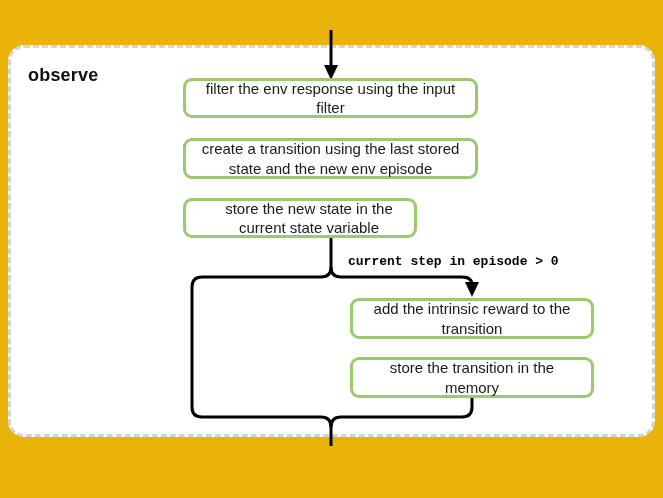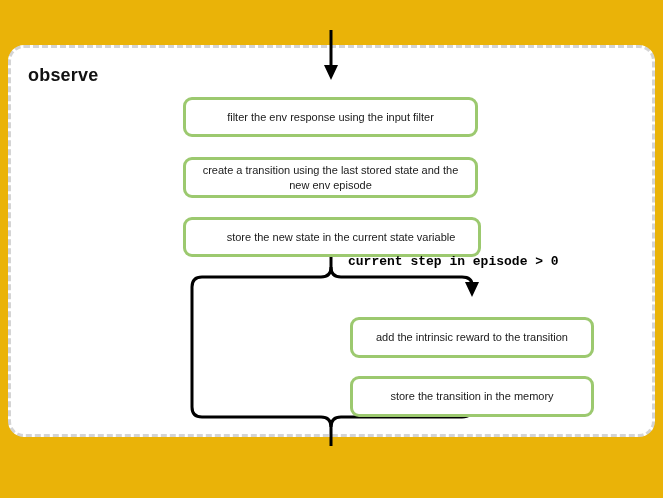--- a/index.html
+++ b/index.html
@@ -45,29 +45,28 @@
   .node {
     position: absolute;
     box-sizing: border-box;
     background: #ffffff;
     border: 3px solid #9cc96f;
     border-radius: 9px;
     display: flex;
     align-items: center;
     justify-content: center;
     text-align: center;
-    font-size: 11px;
+    font-size: 15px;
     line-height: 1.3;
     color: #1a1a1a;
     padding: 2px 10px;
-    margin-top: 19px;
   }
   .node-1 { left: 183px; top: 78px;  width: 295px; height: 40px; }
   .node-2 { left: 183px; top: 138px; width: 295px; height: 41px; }
-  .node-3 { left: 183px; top: 198px; width: 298px; height: 40px; padding-left: 28px; }
+  .node-3 { left: 183px; top: 198px; width: 234px; height: 40px; padding-left: 28px; }
   .node-4 { left: 350px; top: 298px; width: 244px; height: 41px; }
   .node-5 { left: 350px; top: 357px; width: 244px; height: 41px; }
   .branch-label {
     position: absolute;
     left: 348px;
     top: 254px;
     font-size: 13px;
     font-weight: bold;
     color: #000000;
     white-space: nowrap;

